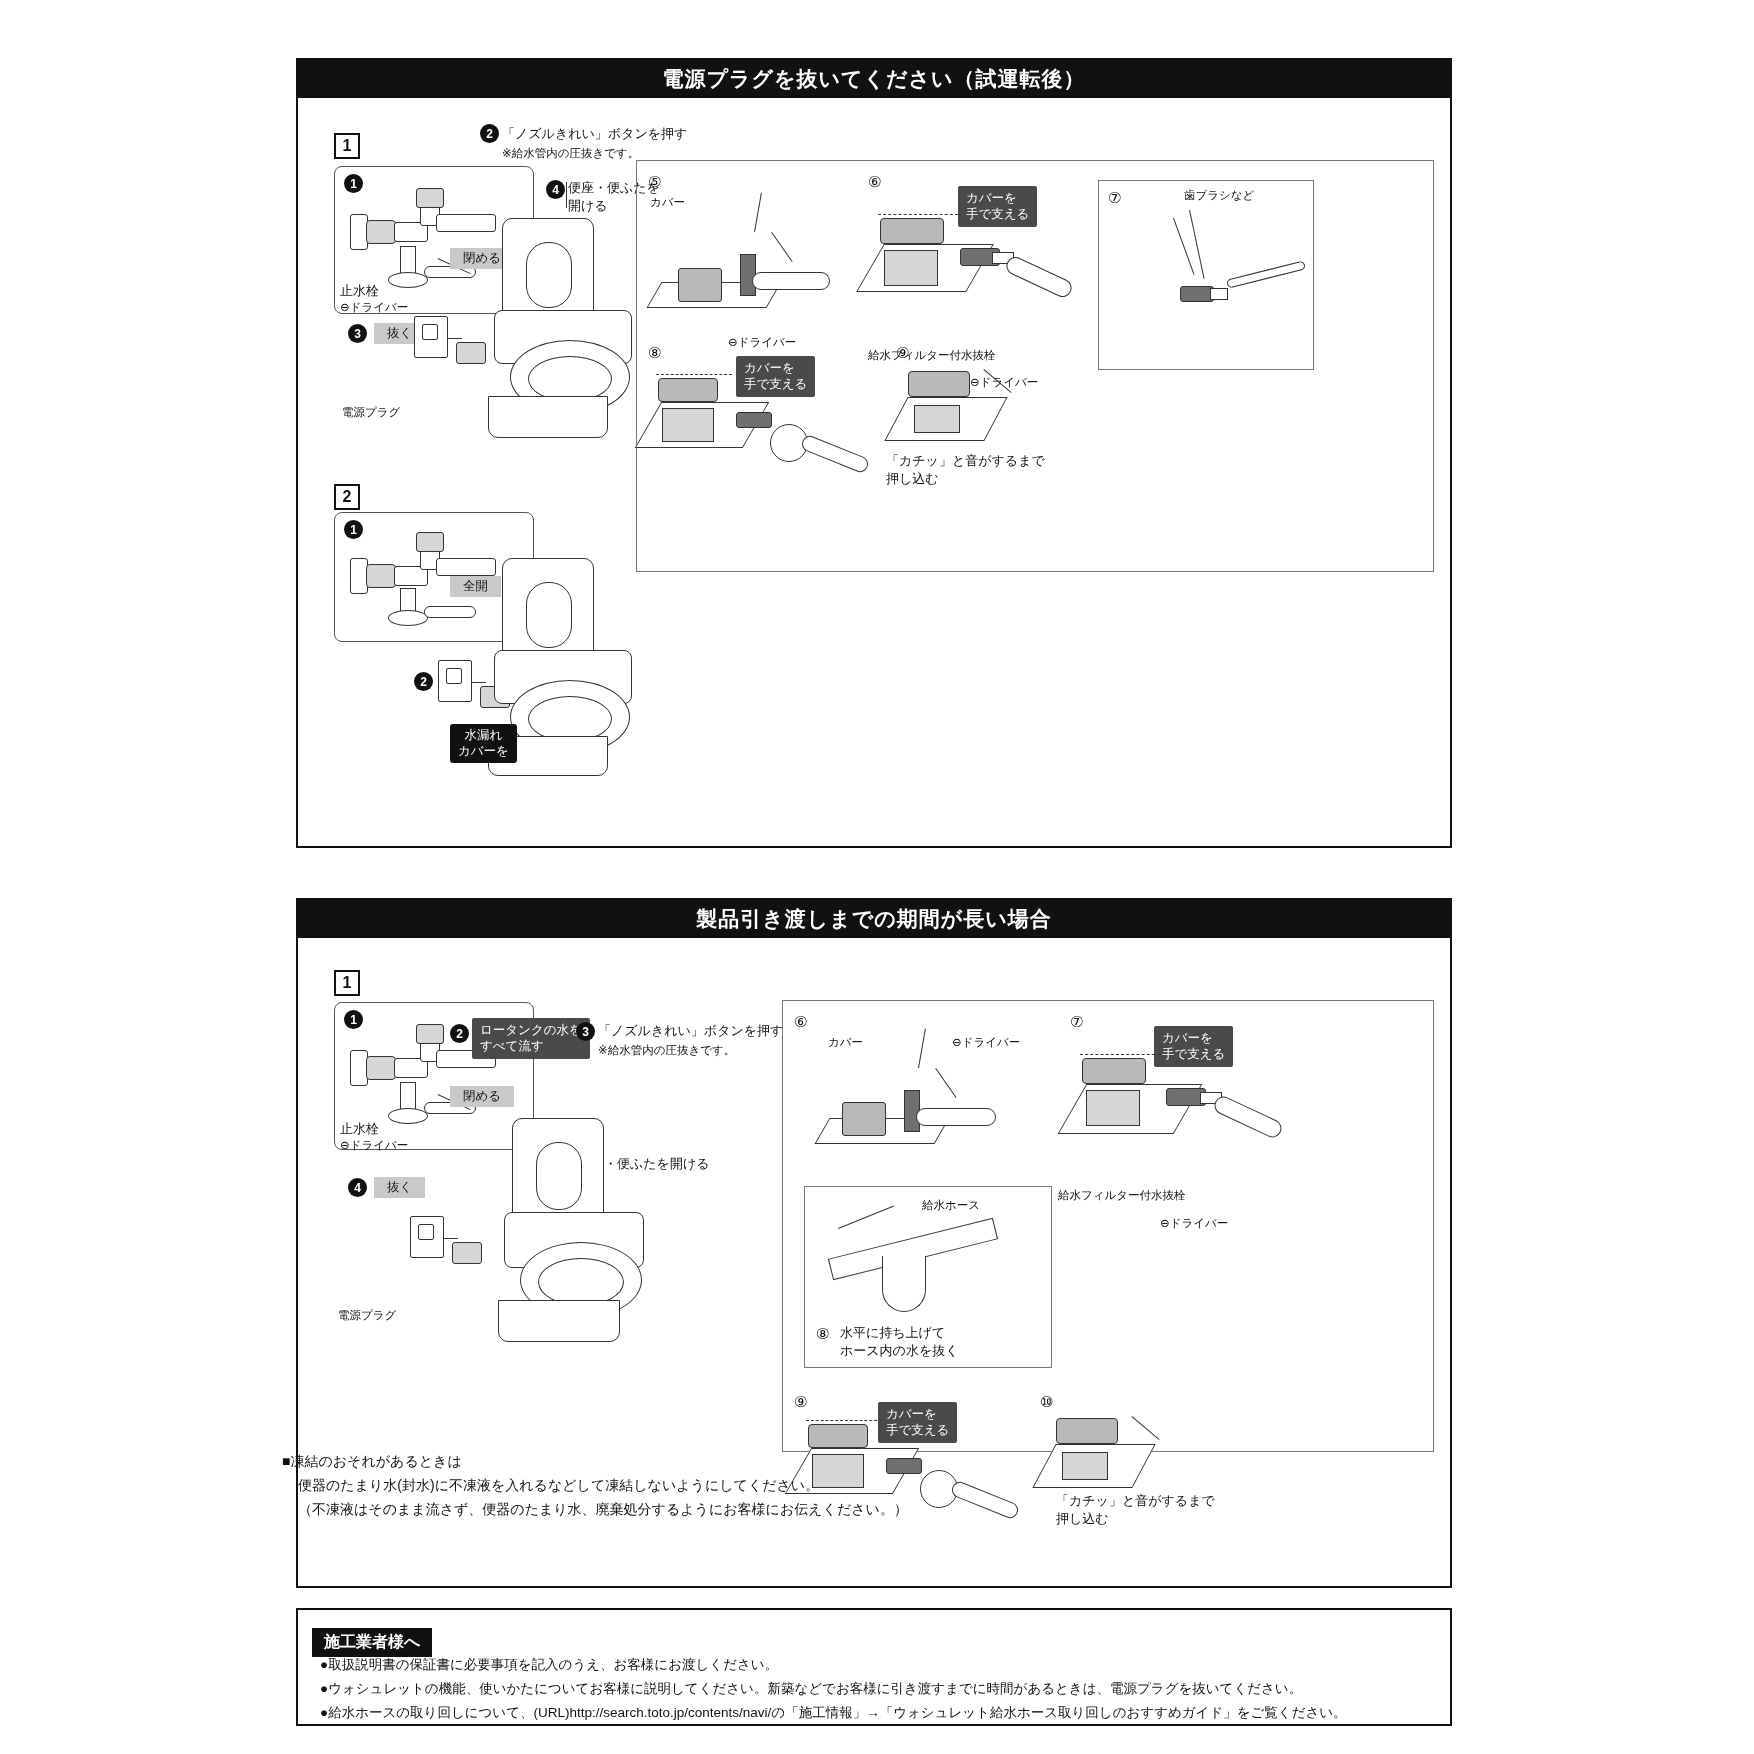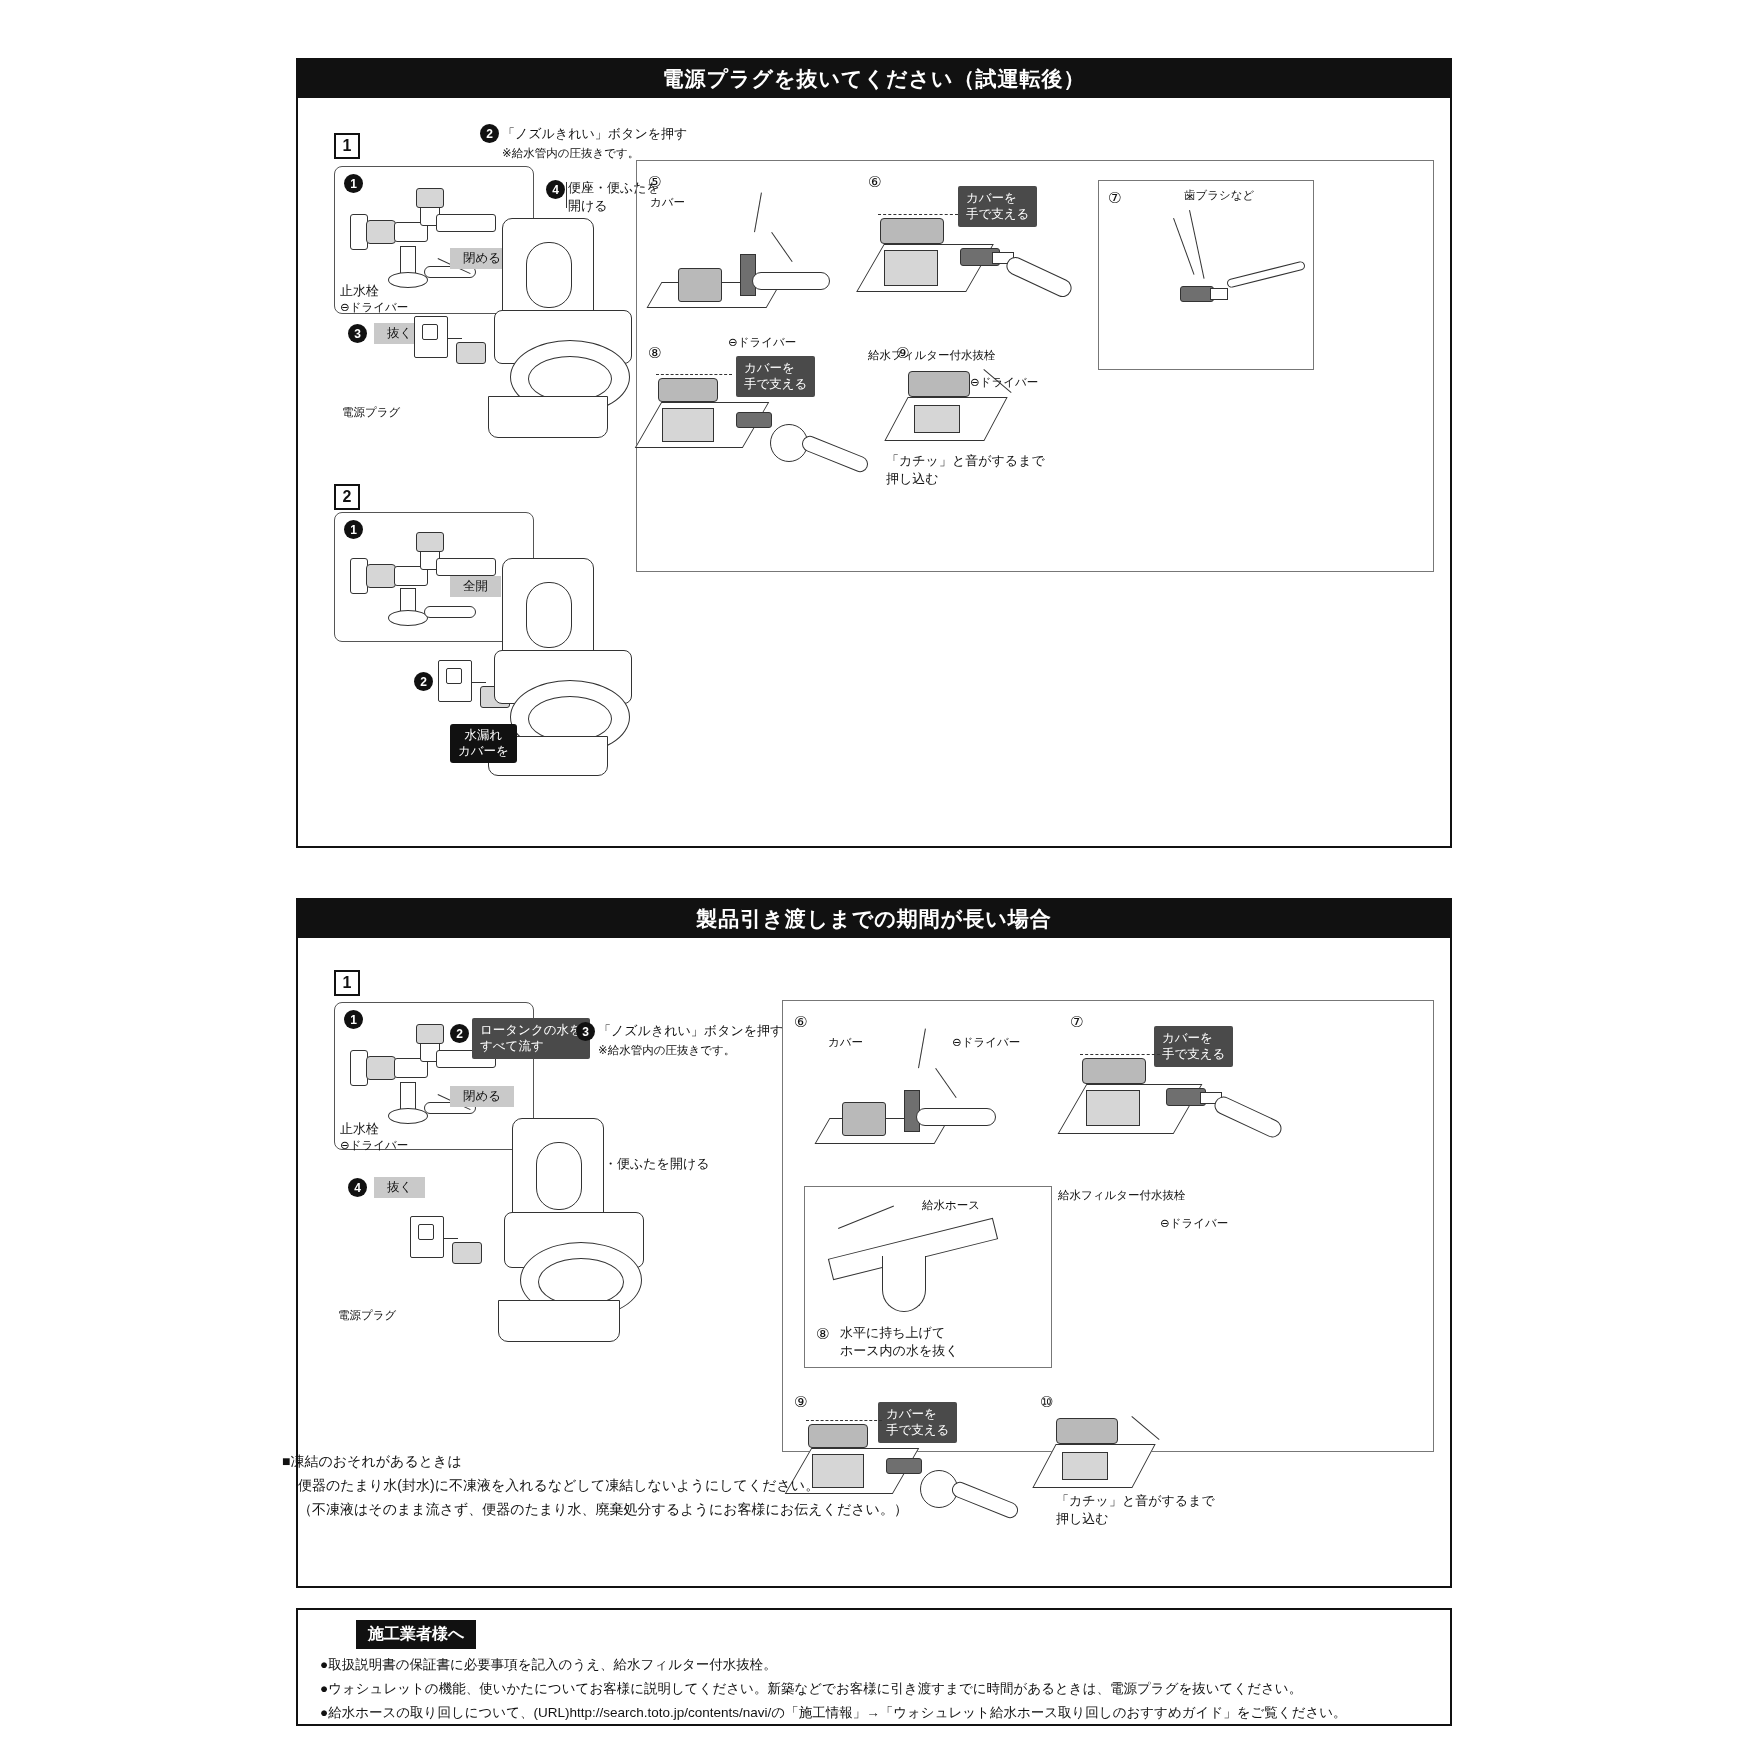--- a/index.html
+++ b/index.html
@@ -318,19 +318,19 @@
     </div>
     <div class="txt wrap" style="left:758px;top:592px;white-space:pre-line;">「カチッ」と音がするまで
 押し込む</div>
 
     <div class="txt" style="left:-16px;top:552px;font-size:14px;">■凍結のおそれがあるときは</div>
     <div class="txt" style="left:0px;top:576px;font-size:14px;">便器のたまり水(封水)に不凍液を入れるなどして凍結しないようにしてください。</div>
     <div class="txt" style="left:0px;top:600px;font-size:14px;">（不凍液はそのまま流さず、便器のたまり水、廃棄処分するようにお客様にお伝えください。）</div>
   </div>
 
   <div class="panel" style="left:296px;top:1608px;width:1156px;height:118px;">
-    <div class="foothead" style="left:14px;top:10px;margin-left:44px;">施工業者様へ</div>
-    <div class="footline" style="left:22px;top:46px;">●取扱説明書の保証書に必要事項を記入のうえ、給水フィルター付水抜栓。</div>
+    <div class="foothead" style="left:14px;top:18px;">施工業者様へ</div>
+    <div class="footline" style="left:22px;top:46px;">●取扱説明書の保証書に必要事項を記入のうえ、お客様にお渡しください。</div>
     <div class="footline" style="left:22px;top:70px;">●ウォシュレットの機能、使いかたについてお客様に説明してください。新築などでお客様に引き渡すまでに時間があるときは、電源プラグを抜いてください。</div>
     <div class="footline" style="left:22px;top:94px;">●給水ホースの取り回しについて、(URL)http://search.toto.jp/contents/navi/の「施工情報」→「ウォシュレット給水ホース取り回しのおすすめガイド」をご覧ください。</div>
   </div>
 
 </div>
 
 </body></html>

